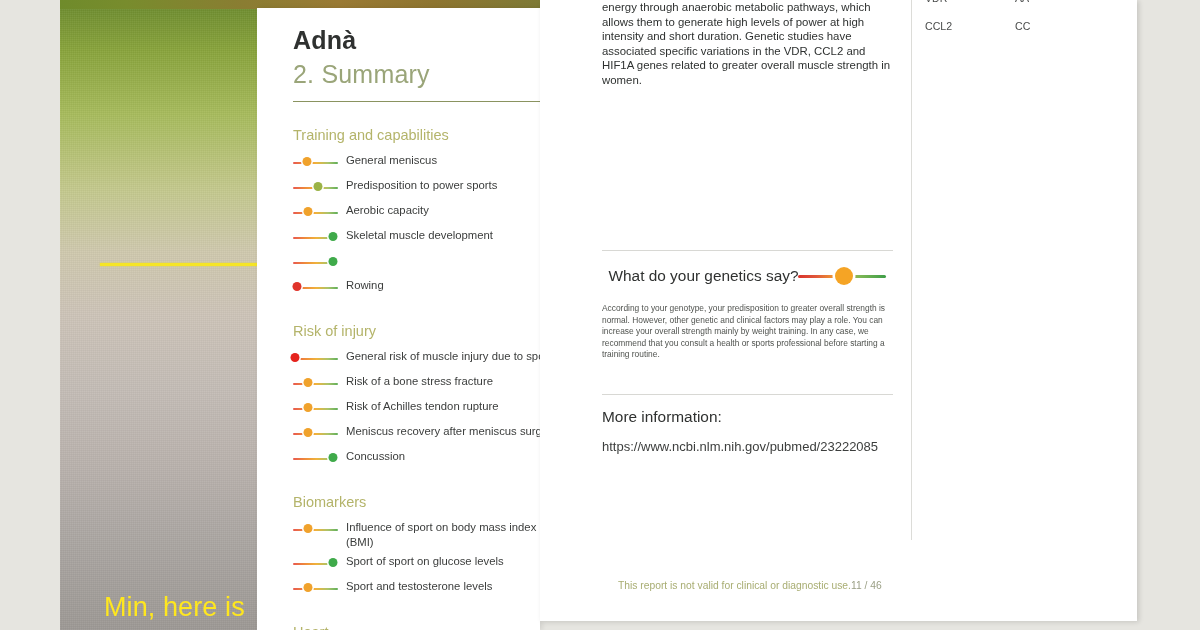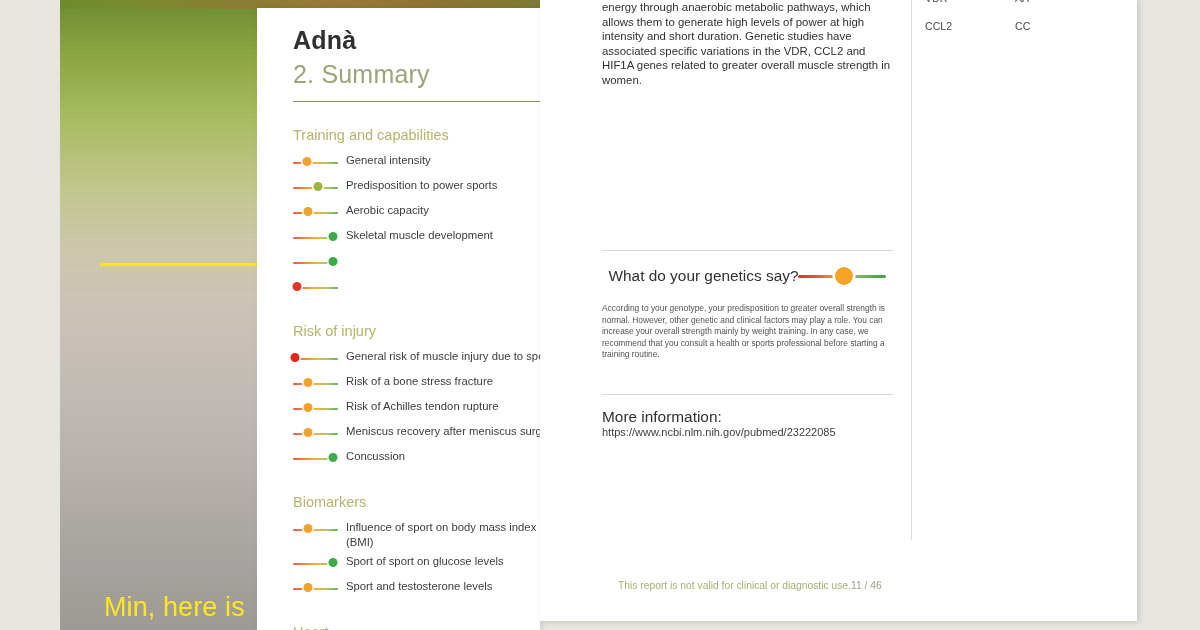--- a/index.html
+++ b/index.html
@@ -211,21 +211,22 @@
   }
 
   .more-block { position: absolute; left: 62px; top: 394px; width: 291px; }
   .more-head {
     margin-top: 13px;
     font-size: 15.4px;
     color: #2f3130;
     font-weight: 400;
   }
   .more-link {
-    font-size: 11px;
+    margin-top: 13px;
+    font-size: 13px;
     color: #3c3e3d;
     word-break: break-all;
   }
 
   .footer {
     position: absolute;
     left: 16px; top: 580px;
     width: 597px;
     display: flex; justify-content: flex-start;
     padding: 0 62px;
@@ -250,21 +251,21 @@
       <div class="doc-title">2. Summary</div>
       <div class="title-rule"></div>
       <div id="left-sections">
           <div class="section-head">Training and capabilities</div>
           <ul class="trait-list">
             <li class="trait">
               <div class="gauge">
                 <div class="track"></div>
                 <div class="knob" style="left: 32%; background: rgb(240, 162, 44);"></div>
               </div>
-              <div class="trait-label">General intensity</div>
+              <div class="trait-label">General meniscus</div>
             </li>
             <li class="trait">
               <div class="gauge">
                 <div class="track"></div>
                 <div class="knob" style="left: 55%; background: rgb(155, 179, 71);"></div>
               </div>
               <div class="trait-label">Predisposition to power sports</div>
             </li>
             <li class="trait">
               <div class="gauge">
@@ -284,20 +285,21 @@
               <div class="gauge">
                 <div class="track"></div>
                 <div class="knob" style="left: 88%; background: rgb(63, 170, 74);"></div>
               </div>
             </li>
             <li class="trait">
               <div class="gauge">
                 <div class="track"></div>
                 <div class="knob" style="left: 9%; background: rgb(224, 52, 43);"></div>
               </div>
+              <div class="trait-label">Rowing</div>
             </li>
           </ul>
           <div class="section-head">Risk of injury</div>
           <ul class="trait-list">
             <li class="trait">
               <div class="gauge">
                 <div class="track"></div>
                 <div class="knob" style="left: 5%; background: rgb(229, 35, 29);"></div>
               </div>
               <div class="trait-label">General risk of muscle injury due to sport</div>

